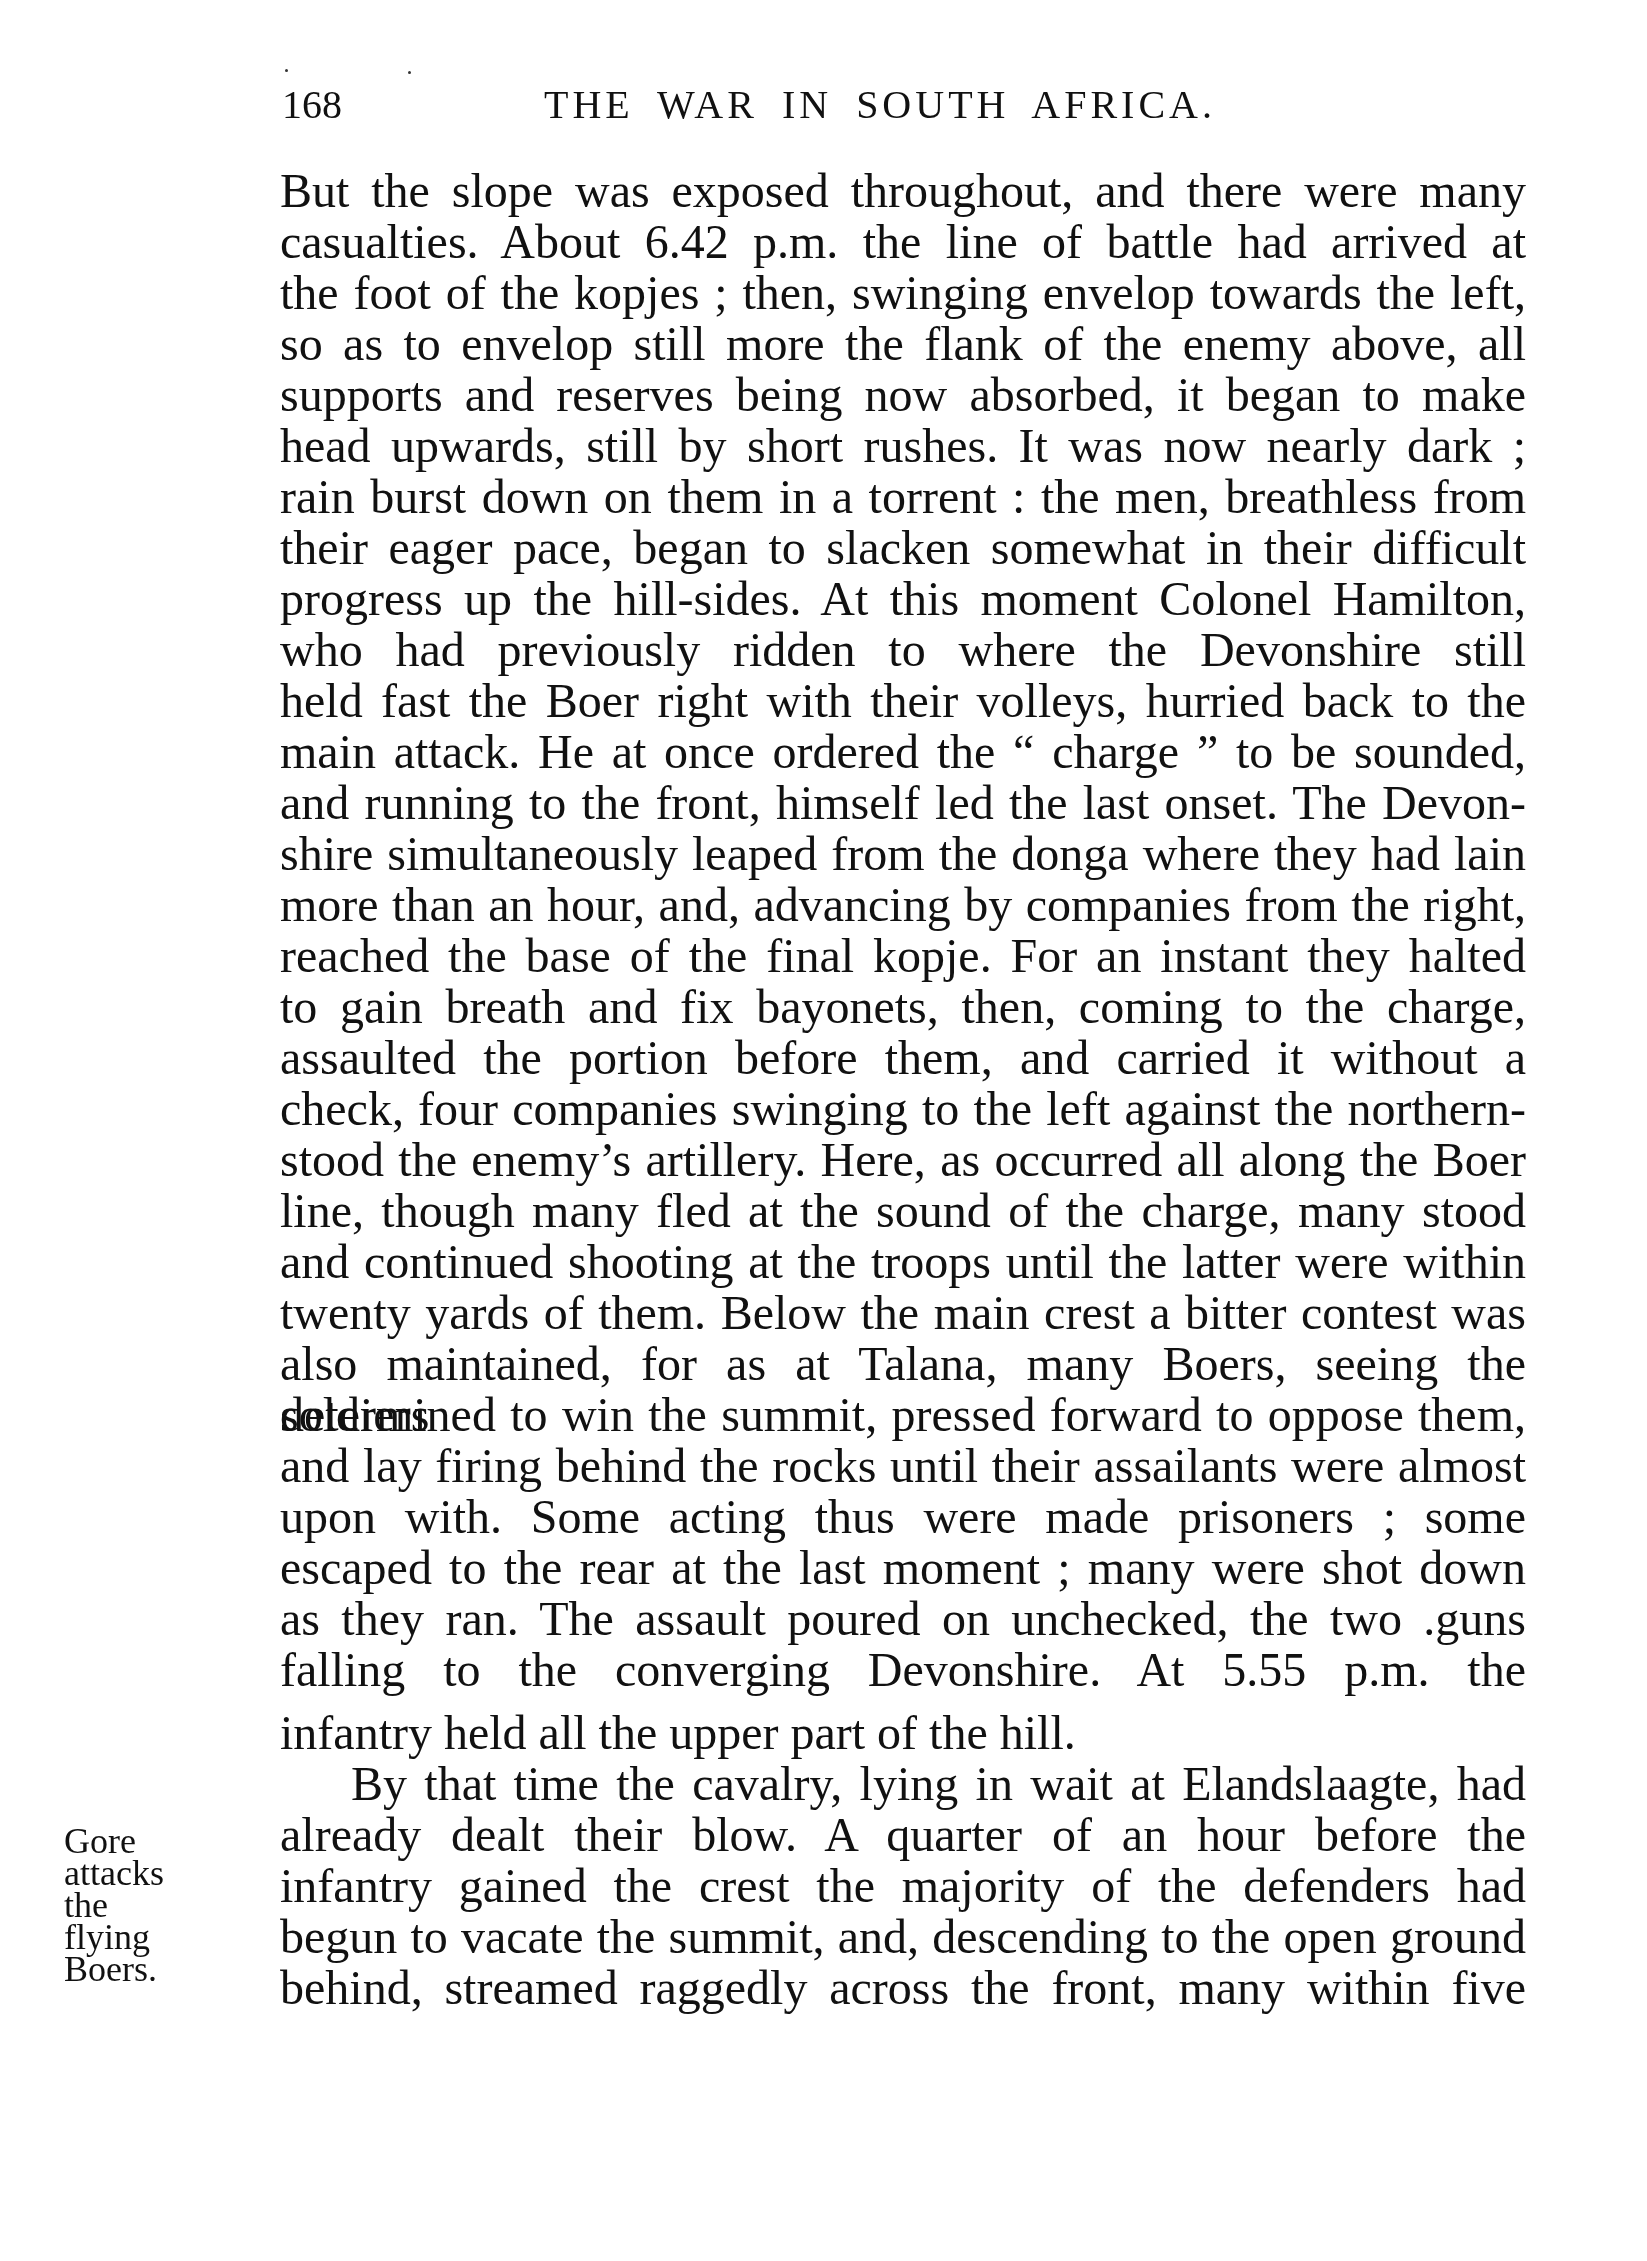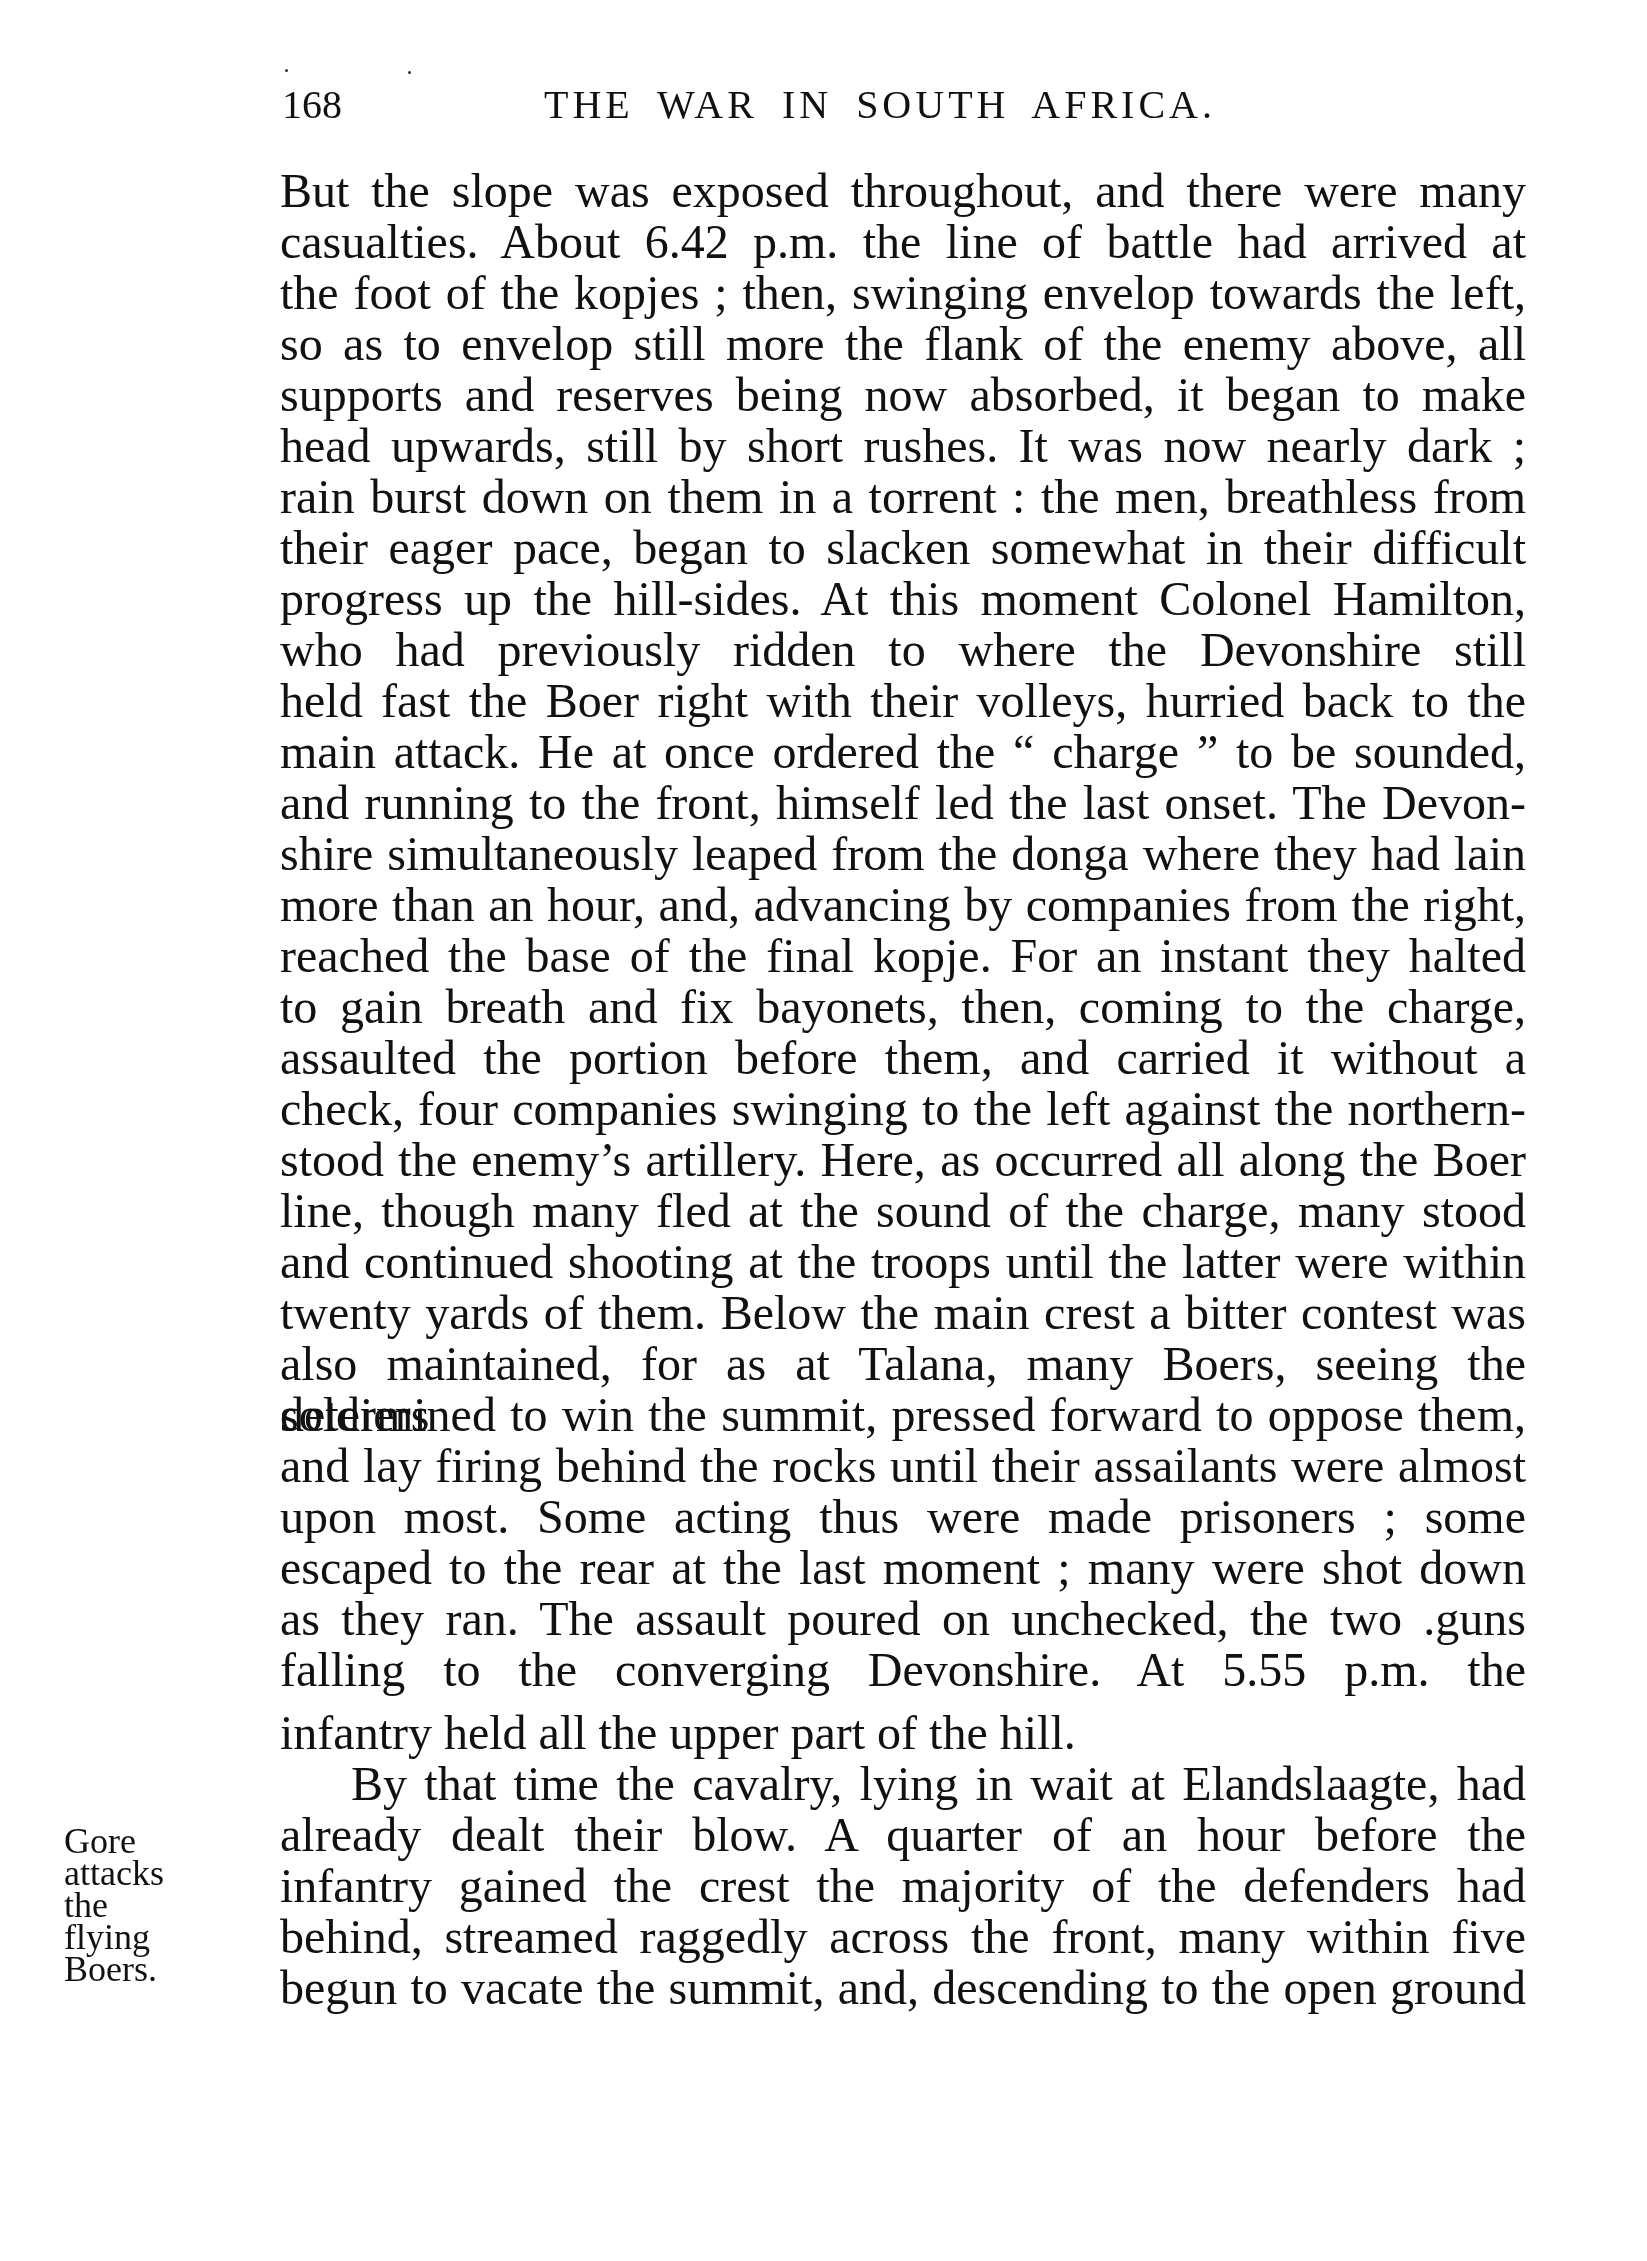--- a/index.html
+++ b/index.html
@@ -52,30 +52,30 @@
     <span class="line">to gain breath and fix bayonets, then, coming to the charge,</span>
     <span class="line">assaulted the portion before them, and carried it without a</span>
     <span class="line">check, four companies swinging to the left against the northern-</span>
     <span class="line">stood the enemy’s artillery.  Here, as occurred all along the Boer</span>
     <span class="line">line, though many fled at the sound of the charge, many stood</span>
     <span class="line">and continued shooting at the troops until the latter were within</span>
     <span class="line">twenty yards of them.  Below the main crest a bitter contest was</span>
     <span class="line">also maintained, for as at Talana, many Boers, seeing the soldiers</span>
     <span class="line">determined to win the summit, pressed forward to oppose them,</span>
     <span class="line">and lay firing behind the rocks until their assailants were almost</span>
-    <span class="line">upon most.  Some acting thus were made prisoners ; some</span>
+    <span class="line">upon with.  Some acting thus were made prisoners ; some</span>
     <span class="line">escaped to the rear at the last moment ;  many were shot down</span>
     <span class="line">as they ran.  The assault poured on unchecked, the two .guns</span>
     <span class="line">falling to the converging Devonshire.  At 5.55 p.m. the</span>
     <span class="line last">infantry held all the upper part of the hill.</span>
   </div>
   <div class="paragraph">
     <span class="line indent">By that time the cavalry, lying in wait at Elandslaagte, had</span>
     <span class="line">already dealt their blow.  A quarter of an hour before the</span>
     <span class="line">infantry gained the crest the majority of the defenders had</span>
+    <span class="line">begun to vacate the summit, and, descending to the open ground</span>
     <span class="line">behind, streamed raggedly across the front, many within five</span>
-    <span class="line">begun to vacate the summit, and, descending to the open ground</span>
   </div>
 </div>
 
 <span class="speck" style="left:285px;top:69px;"></span>
 <span class="speck" style="left:408px;top:71px;"></span>
 
 
 </body></html>

